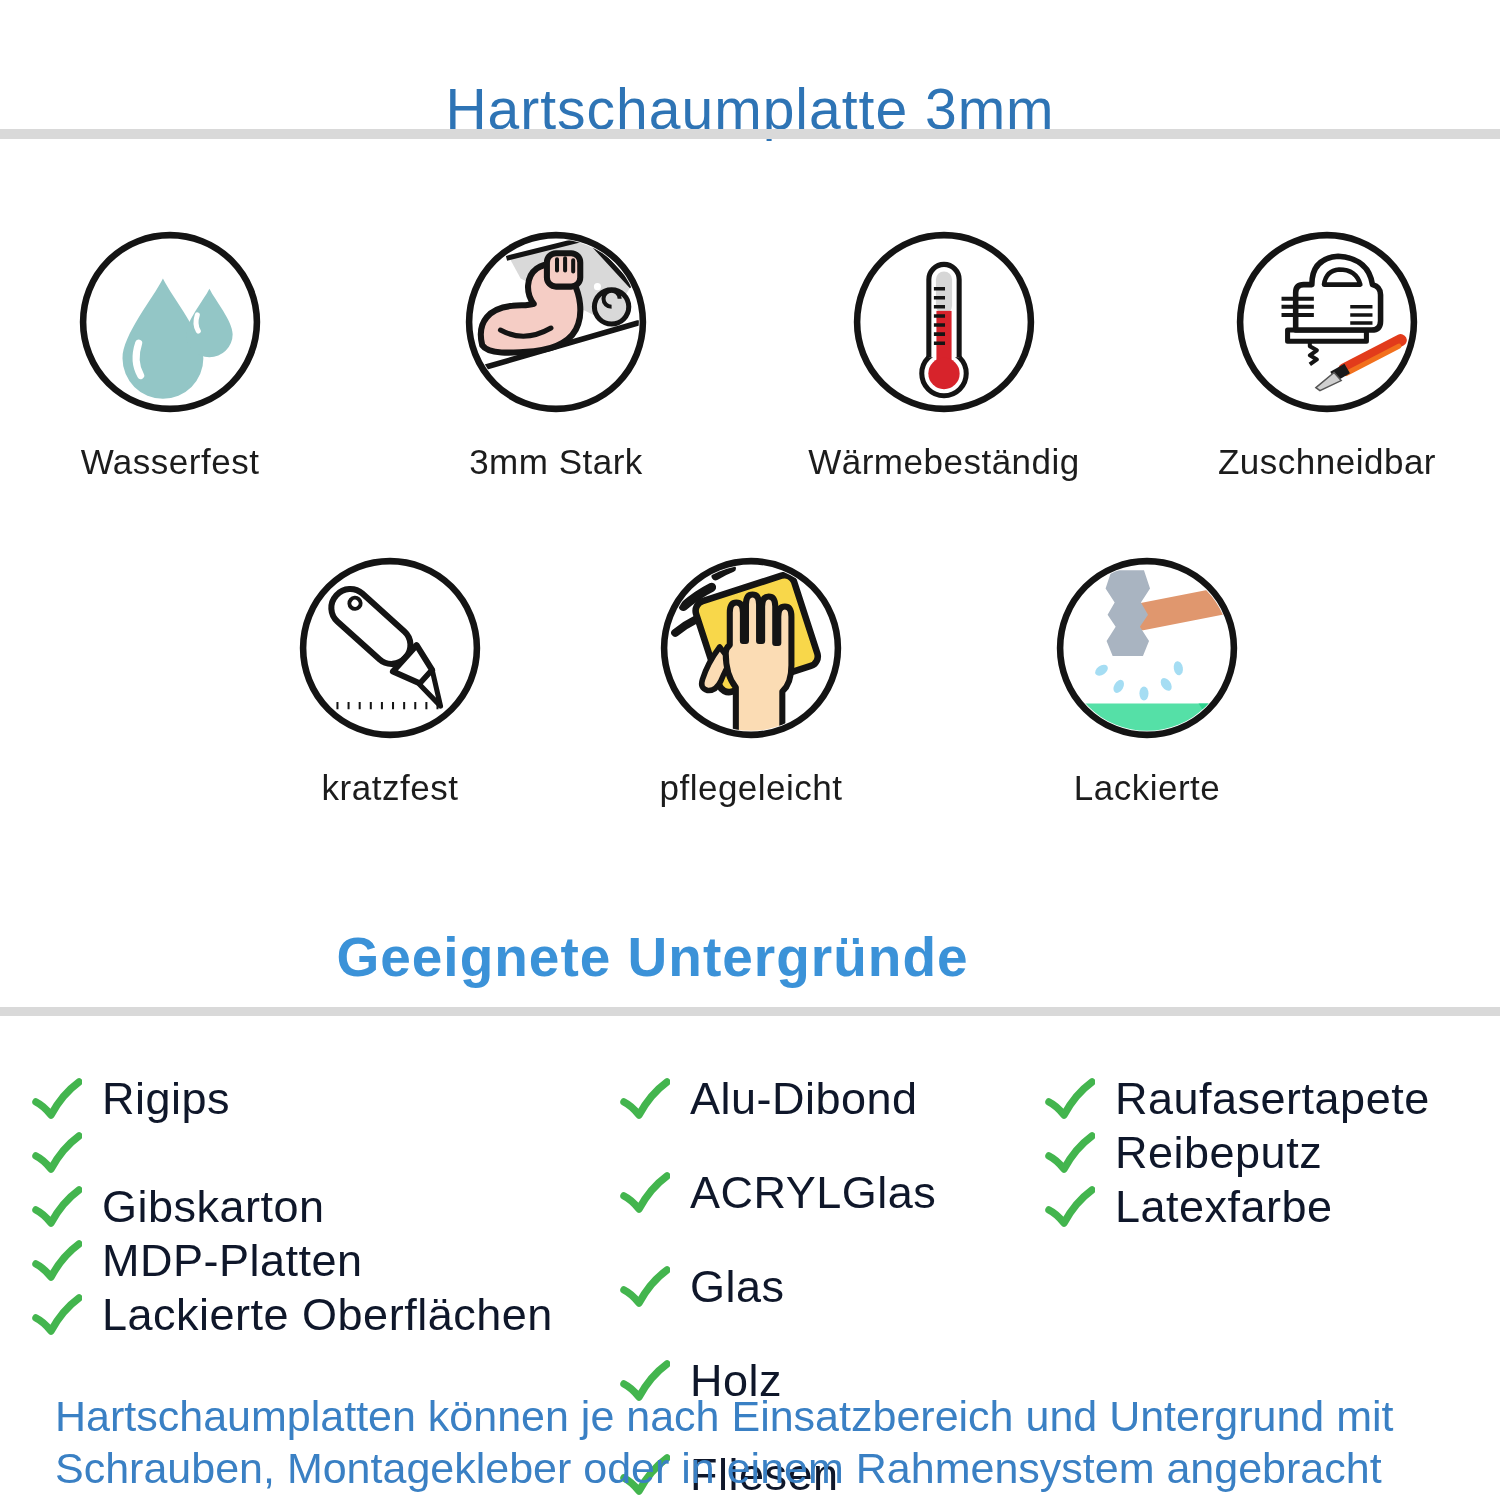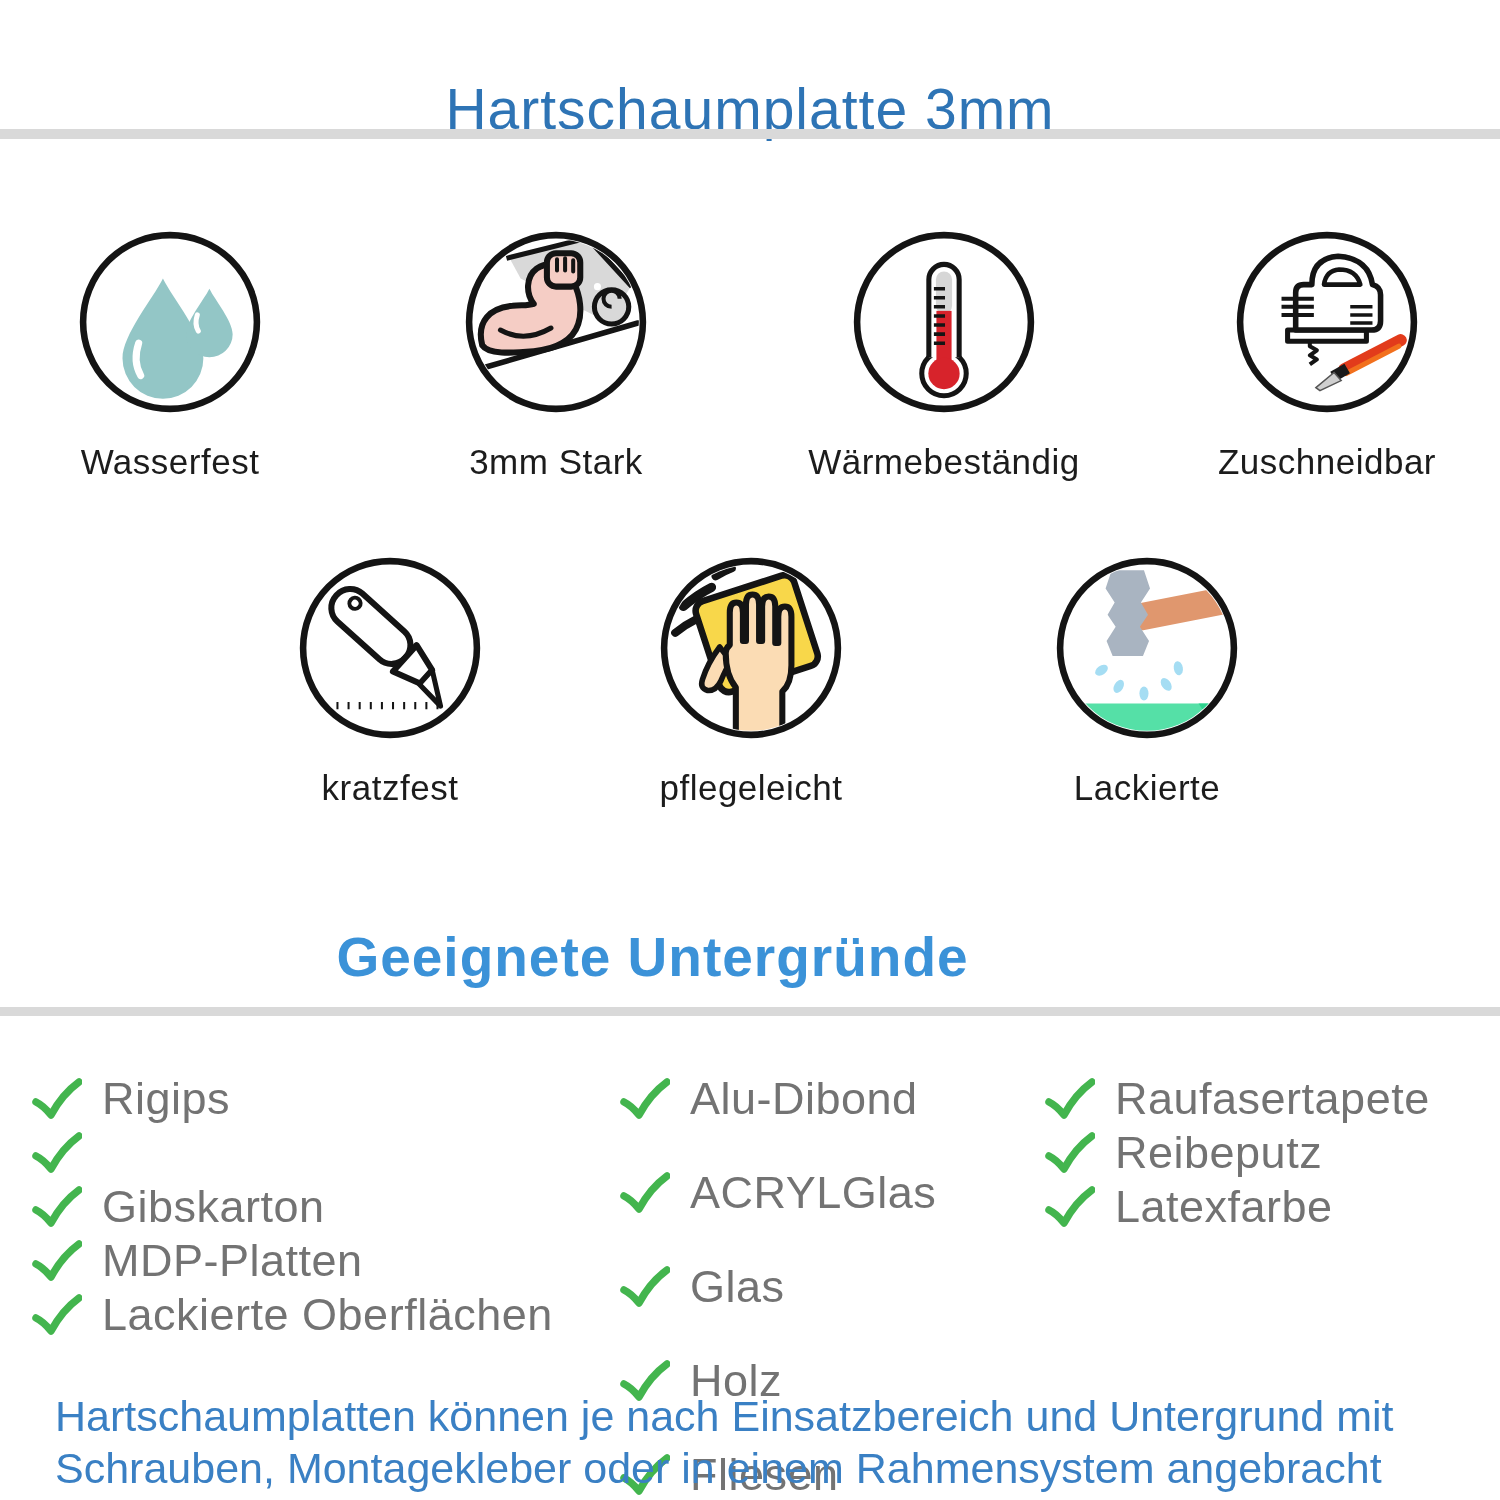--- a/index.html
+++ b/index.html
@@ -15,21 +15,21 @@
   .feature .flabel{margin-top:24px;font-size:35px;color:#1c1c1c;letter-spacing:.5px;}
   #f1{left:0px;top:226px;}   #f2{left:386px;top:226px;}
   #f3{left:774px;top:226px;} #f4{left:1157px;top:226px;}
   #f5{left:220px;top:552px;} #f6{left:581px;top:552px;} #f7{left:977px;top:552px;}
   .h2{position:absolute;top:925px;left:0;width:1305px;text-align:center;
       font-size:55px;font-weight:700;color:#3b92d8;letter-spacing:1px;}
   .col{position:absolute;top:1072px;display:flex;flex-direction:column;}
   #col-1{left:32px;} #col-2{left:620px;gap:40px;} #col-3{left:1045px;}
   .srow{display:flex;align-items:center;height:54px;}
   .srow svg{width:50px;height:42px;flex:0 0 auto;}
-  .srow .slabel{font-size:45px;color:#737373;margin-left:20px;letter-spacing:.5px;white-space:nowrap;}
+  .srow .slabel{font-size:45px;color:#0f172a;margin-left:20px;letter-spacing:.5px;white-space:nowrap;}
   .footer{position:absolute;left:55px;top:1390px;width:1400px;
           font-size:43px;line-height:52px;color:#3a80c4;}
   .ic-ring{fill:#ffffff;stroke:#141414;stroke-width:6.5;}
 </style>
 </head>
 <body>
 
 <div class="page">
 
   <div class="h1">Hartschaumplatte 3mm</div>

